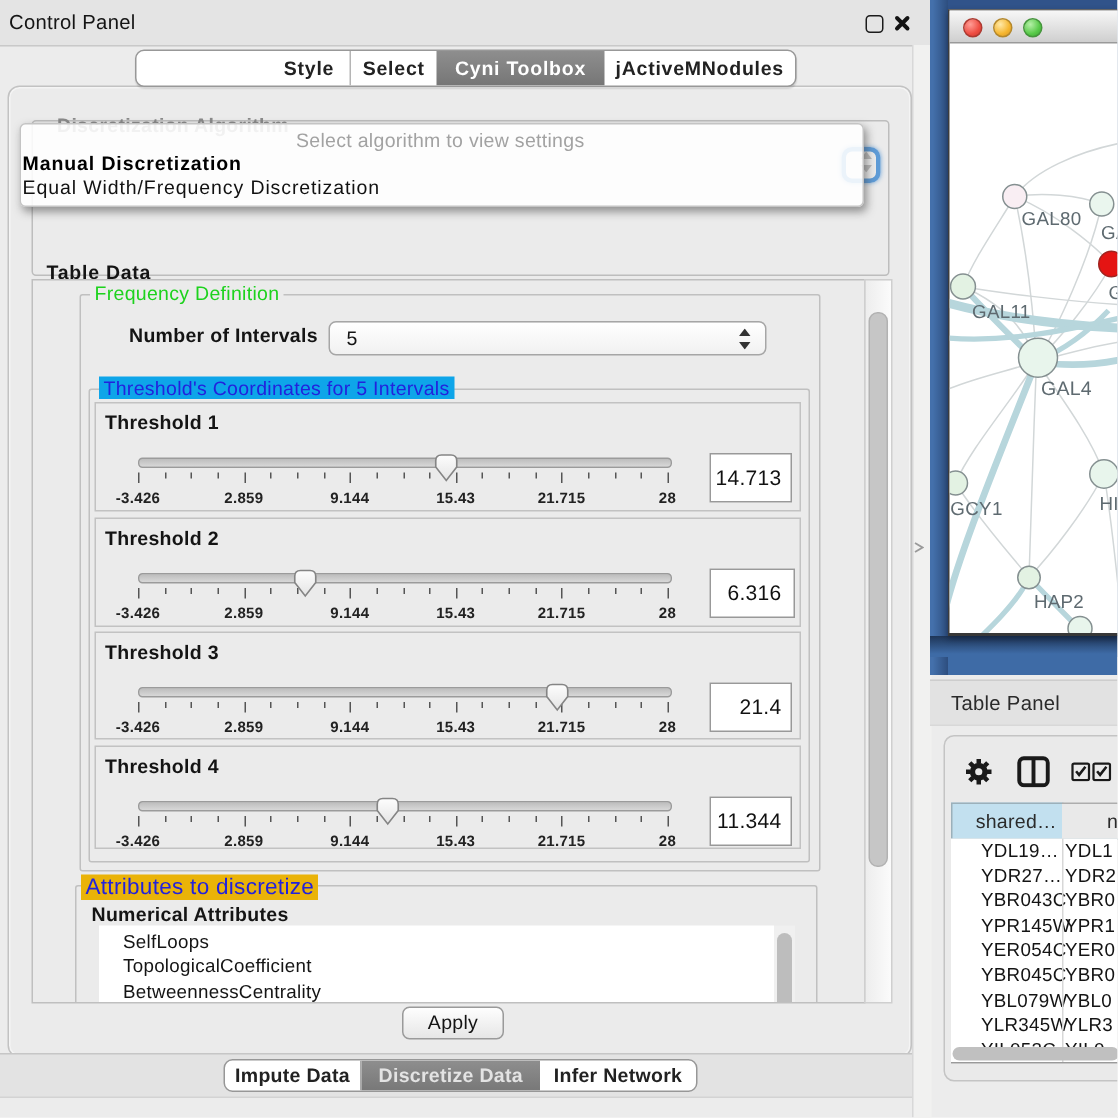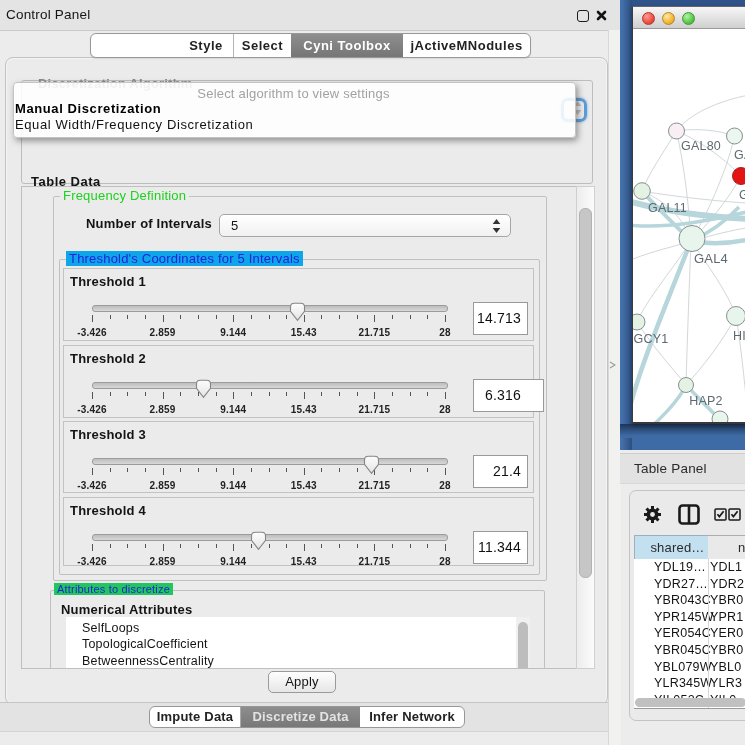--- a/index.html
+++ b/index.html
@@ -127,21 +127,21 @@
             <div class="abs b" style="left:356.0px;top:58px;width:50px;text-align:center;font-size:10px;color:#222;">28</div>
             <svg class="abs" style="left:130.5px;top:33px;" width="17" height="20" viewBox="0 0 17 20">
               <defs>
                 <linearGradient id="tg" x1="0" y1="0" x2="0" y2="1">
                   <stop offset="0" stop-color="#fdfdfd"></stop>
                   <stop offset="1" stop-color="#e4e4e4"></stop>
                 </linearGradient>
               </defs>
               <path d="M1.5,9.3 V5.1 Q1.5,1.3 5.3,1.3 H11.7 Q15.5,1.3 15.5,5.1 V9.3 L8.5,18.3 Z" fill="url(#tg)" stroke="#858585" stroke-width="1.1"></path>
             </svg>
-            <div class="abs" style="left:409px;top:33px;width:47px;height:31px;background:#ffffff;border:1px solid #999;font-size:14px;color:#111;text-align:right;line-height:31px;padding-right:22px;">6.316</div>
+            <div class="abs" style="left:409px;top:33px;width:47px;height:31px;background:#ffffff;border:1px solid #999;font-size:14px;color:#111;text-align:right;line-height:31px;padding-right:8px;">6.316</div>
           </div>
           <div class="abs" style="left:41px;top:234px;width:469px;height:70px;border:1px solid #c2c2c2;background:#ebebeb;">
             <div class="abs b" style="left:6px;top:5px;font-size:13px;color:#141414;">Threshold 3</div>
             <div class="abs" style="left:28px;top:36px;width:354px;height:5px;border:1px solid #9b9b9b;border-radius:3px;background:linear-gradient(#bdbdbd,#d8d8d8);"></div>
             <div class="abs" style="left:28.0px;top:46px;width:1px;height:7px;background:#555;"></div>
             <div class="abs" style="left:45.6px;top:46px;width:1px;height:4px;background:#555;"></div>
             <div class="abs" style="left:63.3px;top:46px;width:1px;height:4px;background:#555;"></div>
             <div class="abs" style="left:80.9px;top:46px;width:1px;height:4px;background:#555;"></div>
             <div class="abs" style="left:98.6px;top:46px;width:1px;height:7px;background:#555;"></div>
             <div class="abs" style="left:116.3px;top:46px;width:1px;height:4px;background:#555;"></div>
@@ -214,21 +214,21 @@
                   <stop offset="1" stop-color="#e4e4e4"></stop>
                 </linearGradient>
               </defs>
               <path d="M1.5,9.3 V5.1 Q1.5,1.3 5.3,1.3 H11.7 Q15.5,1.3 15.5,5.1 V9.3 L8.5,18.3 Z" fill="url(#tg)" stroke="#858585" stroke-width="1.1"></path>
             </svg>
             <div class="abs" style="left:409px;top:33px;width:47px;height:31px;background:#ffffff;border:1px solid #999;font-size:14px;color:#111;text-align:right;line-height:31px;padding-right:6px;">11.344</div>
           </div>
         </div>
 
       <div class="abs" style="left:28px;top:403px;width:493px;height:80px;border:1px solid #c0c0c0;border-radius:2px;"></div>
-      <div class="abs" style="left:32px;top:396px;font-size:11px;color:#2222dd;background:#22c55e;padding:0 3px;">Attributes to discretize</div>
+      <div class="abs" style="left:32px;top:396px;font-size:15px;color:#2222dd;background:#eab308;padding:0 3px;">Attributes to discretize</div>
       <div class="abs b" style="left:39px;top:415px;font-size:13px;color:#141414;">Numerical Attributes</div>
       <div class="abs" style="left:44px;top:430px;width:450px;height:51px;background:#ffffff;overflow:hidden;">
         <div style="font-size:12.5px;color:#141414;padding:3px 0 0 16px;line-height:16.3px;">SelfLoops<br>TopologicalCoefficient<br>BetweennessCentrality<br>ClusteringCoefficient</div>
       </div>
       <div class="abs" style="left:494px;top:430px;width:14px;height:51px;background:#f0f0f0;"></div>
       <div class="abs" style="left:496px;top:435px;width:10px;height:60px;background:#bdbdbd;border-radius:5px;"></div>
     </div>
 
     <div class="abs" style="left:576px;top:186px;width:17px;height:481px;background:linear-gradient(to right,#ededed,#fbfbfb);border:1px solid #cfcfcf;"></div>
     <div class="abs" style="left:579px;top:208px;width:11px;height:368px;background:#c6c6c6;border:1px solid #b2b2b2;border-radius:6px;"></div>

